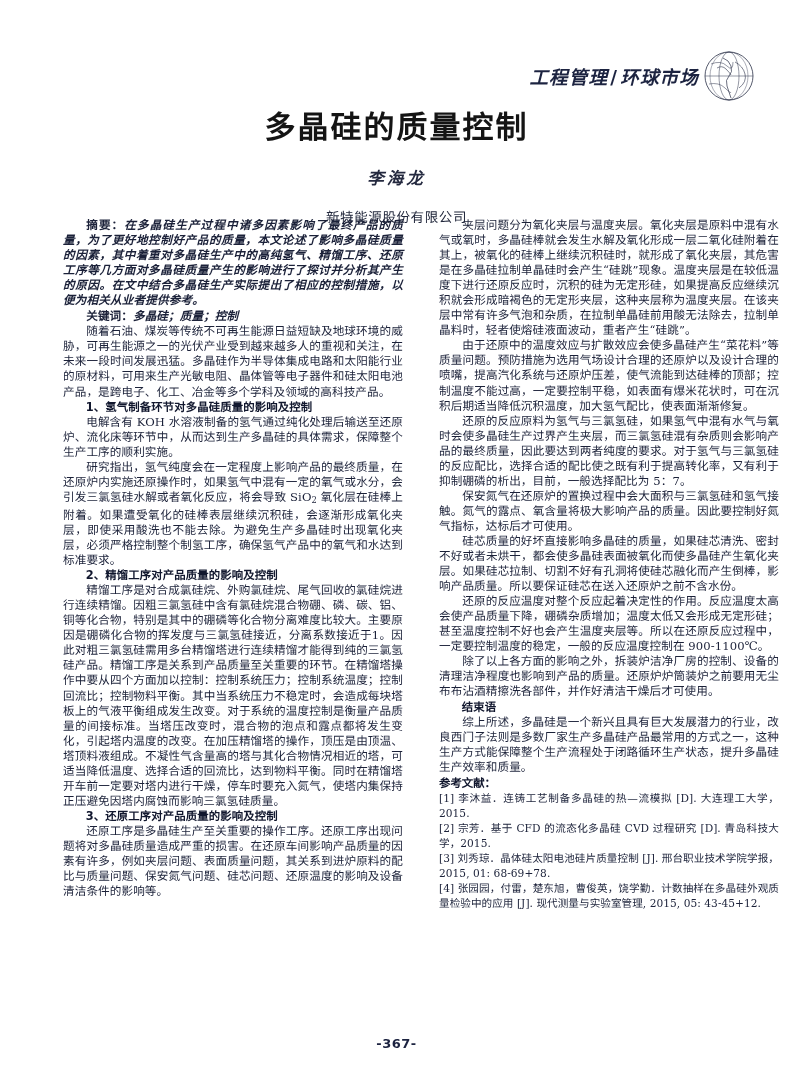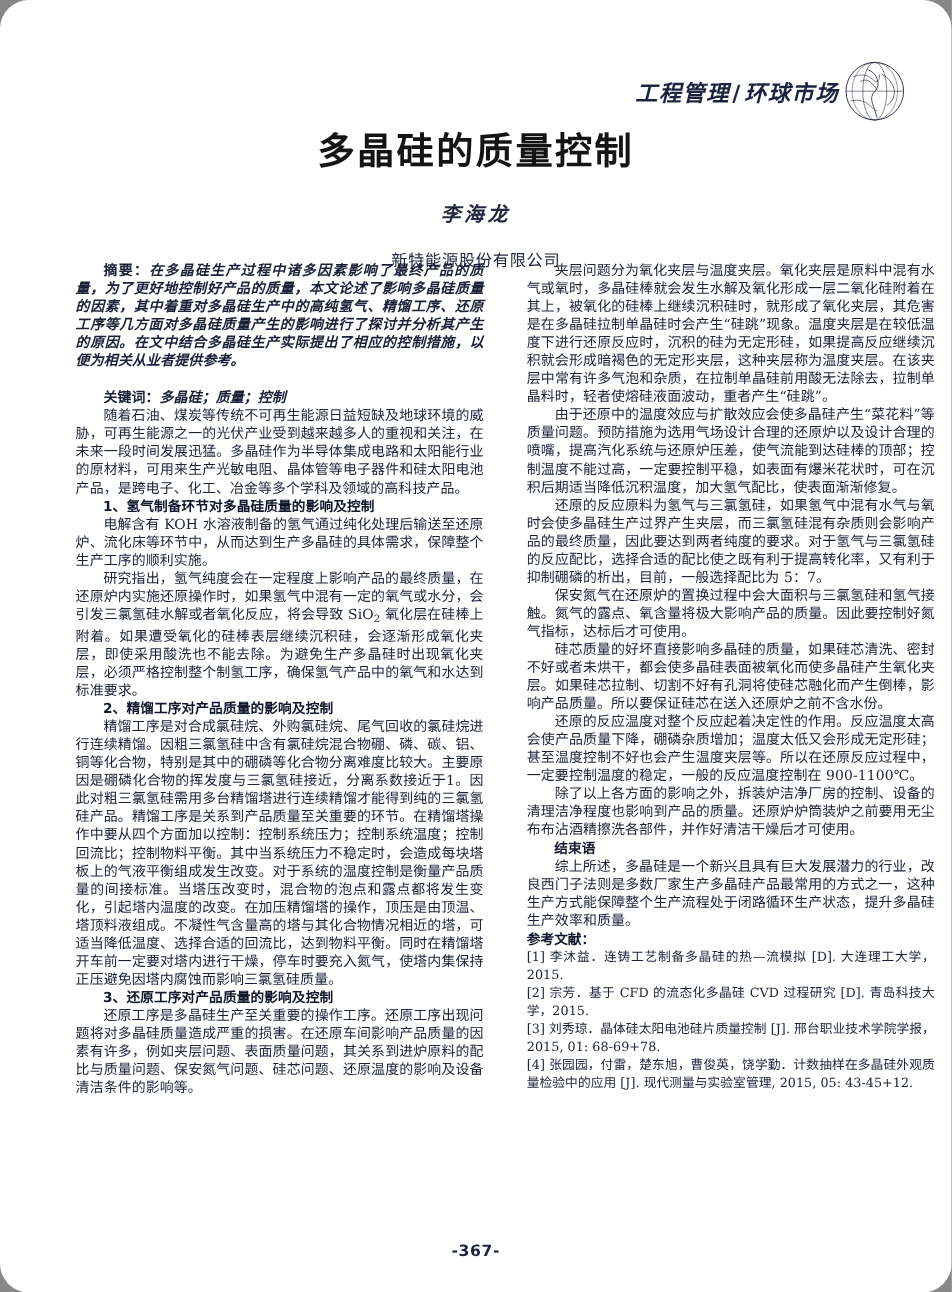--- a/index.html
+++ b/index.html
@@ -11,21 +11,20 @@
   .page {
     position: relative;
     width: 793px;
     height: 1077px;
     margin: 0 auto;
     background: #ffffff;
     box-sizing: border-box;
     font-family: "DejaVu Serif", "Liberation Serif", serif;
     color: #1a1f36;
     overflow: hidden;
-    border-radius: 24px;
   }
 
   
   .masthead {
     position: absolute;
     top: 50px;
     right: 38px;
     display: flex;
     align-items: center;
     gap: 4px;
@@ -113,21 +112,21 @@
   p.abstract {
     text-indent: 2em;
     font-style: italic;
     font-weight: 600;
     letter-spacing: 0.15px;
   }
   p.keywords {
     text-indent: 2em;
     font-style: italic;
     font-weight: 600;
-    margin-top: 16px;
+    margin-top: 1px;
   }
   .abs-label, .kw-label {
     font-style: normal;
     font-weight: 700;
   }
   .h {
     font-family: "DejaVu Sans", "Liberation Sans", sans-serif;
     font-weight: 700;
     font-size: 11.4px;
     text-indent: 2em;

